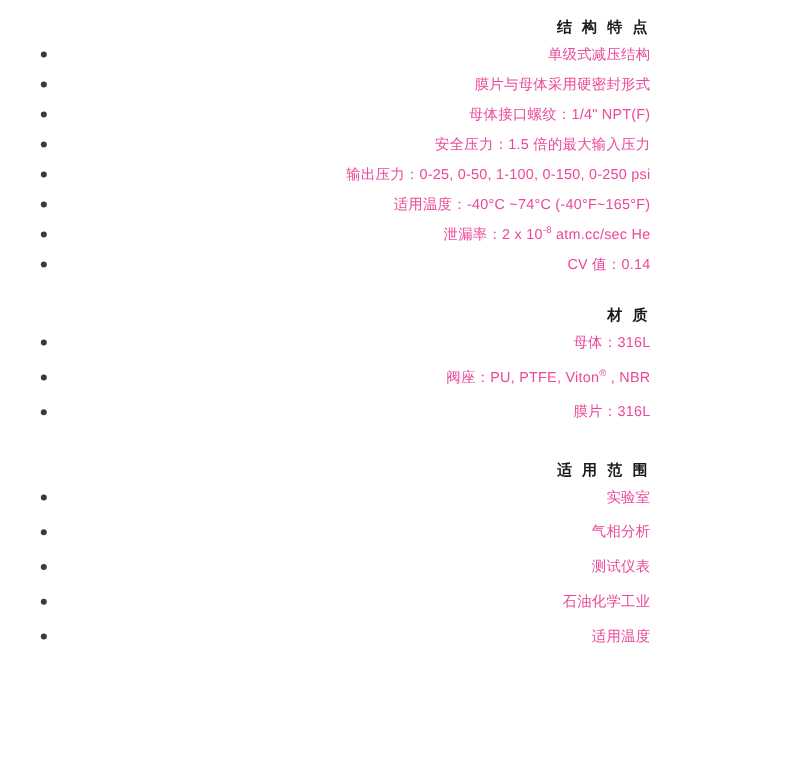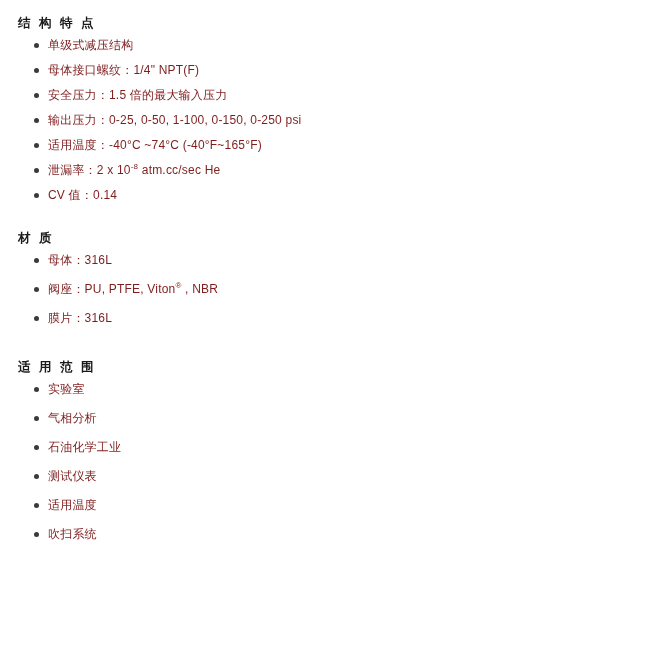--- a/index.html
+++ b/index.html
@@ -13,20 +13,21 @@
     font-family: "Liberation Sans", sans-serif;
     color: #333333;
     font-size: 12px;
     overflow: hidden;
     position: relative;
   }
   .page {
     padding: 10px 14px 0 14px;
     box-sizing: border-box;
     width: 556px;
+    text-align: right;
   }
   .section {
     margin: 0;
   }
   .section-title {
     font-size: 12.5px;
     font-weight: bold;
     color: #1a1a1a;
     letter-spacing: 2.5px;
     margin: 0 0 6px 4px;
@@ -36,21 +37,21 @@
     list-style: none;
     margin: 0;
     padding: 0;
   }
   ul.bullets li {
     position: relative;
     padding-left: 34px;
     line-height: 15px;
     margin-bottom: 10px;
     font-size: 12px;
-    color: #7f1d1d;
+    color: #ec4899;
     letter-spacing: 0.2px;
   }
   ul.bullets li .dot {
     position: absolute;
     left: 20px;
     top: 5px;
     width: 5px;
     height: 5px;
     border-radius: 50%;
     background: #3a3a3a;
@@ -82,20 +83,24 @@
 
 <div class="page">
   <div class="spacer-top"></div>
 
   <div class="section sec-features">
     <div class="section-title">结 构 特 点</div>
     <ul class="bullets">
       <li>
         <span class="dot"></span>
         <span>单级式减压结构</span>
+      </li>
+      <li>
+        <span class="dot"></span>
+        <span>膜片与母体采用硬密封形式</span>
       </li>
       <li>
         <span class="dot"></span>
         <span>母体接口螺纹：1/4"  NPT(F)</span>
       </li>
       <li>
         <span class="dot"></span>
         <span>安全压力：1.5 倍的最大输入压力</span>
       </li>
       <li>
@@ -145,29 +150,25 @@
       <li>
         <span class="dot"></span>
         <span>实验室</span>
       </li>
       <li>
         <span class="dot"></span>
         <span>气相分析</span>
       </li>
       <li>
         <span class="dot"></span>
+        <span>测试仪表</span>
+      </li>
+      <li>
+        <span class="dot"></span>
         <span>石油化学工业</span>
       </li>
       <li>
         <span class="dot"></span>
-        <span>测试仪表</span>
-      </li>
-      <li>
-        <span class="dot"></span>
         <span>适用温度</span>
-      </li>
-      <li>
-        <span class="dot"></span>
-        <span>吹扫系统</span>
       </li>
     </ul>
   </div>
 </div>
 
 </body></html>

